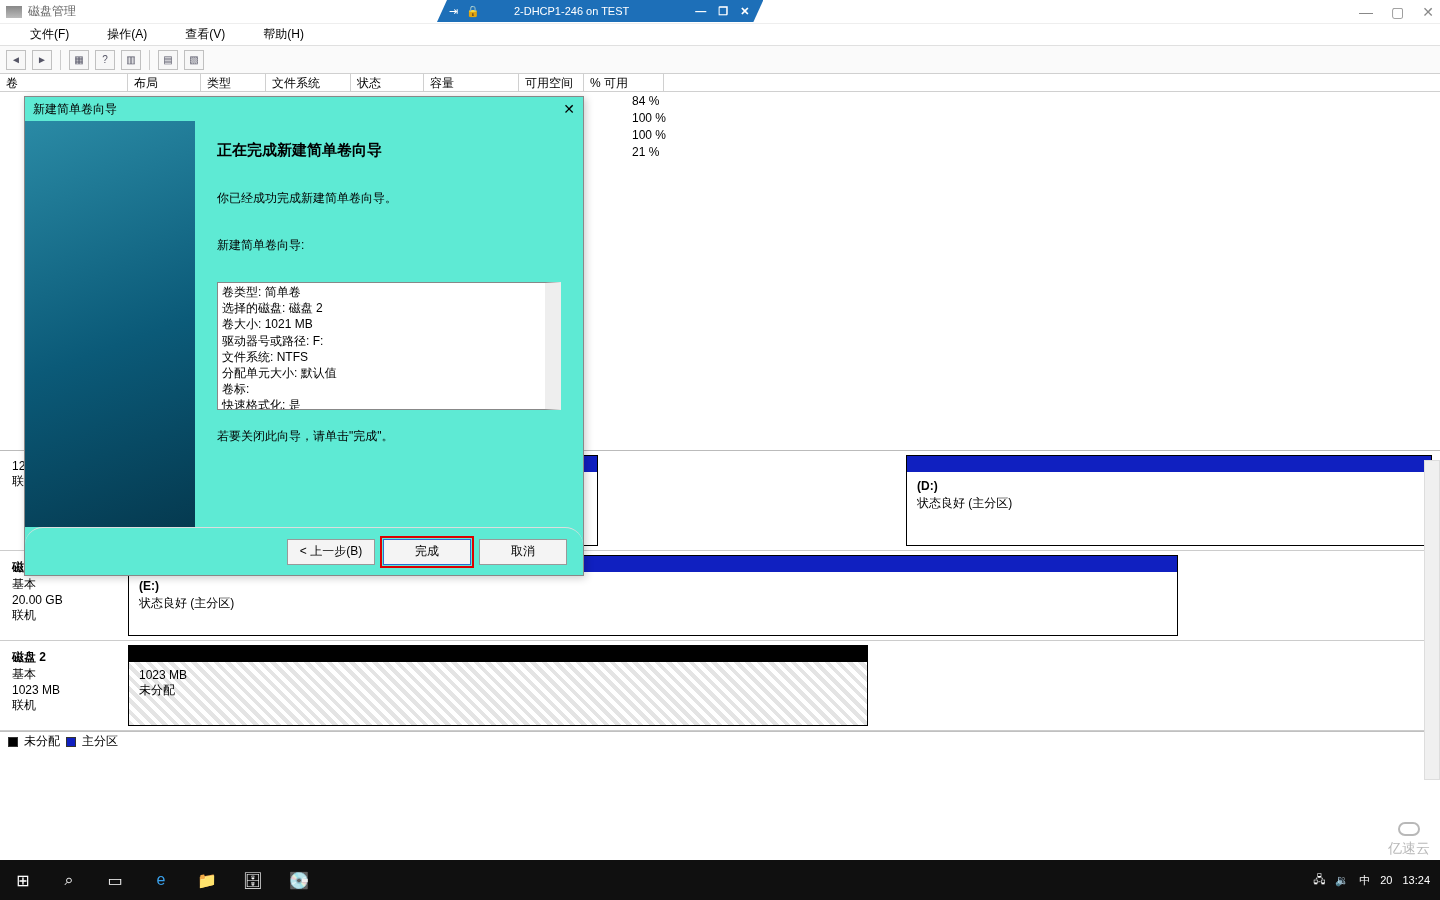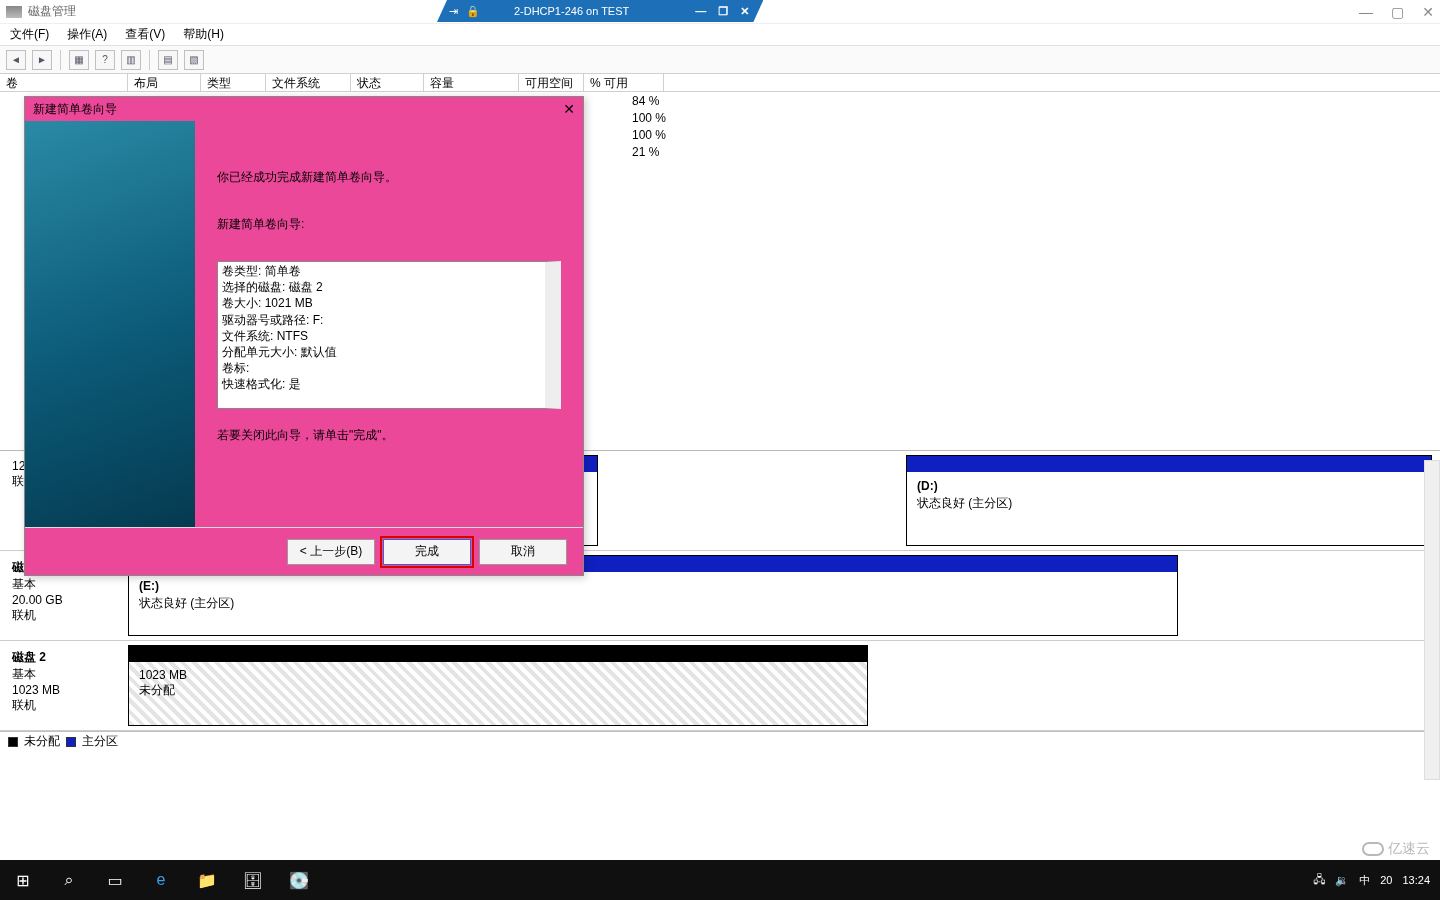--- a/index.html
+++ b/index.html
@@ -12,21 +12,21 @@
   .outer-title .controls { margin-left: auto; display: flex; gap: 18px; color: #888; font-size: 14px; }
   
   
   .vtab { position: absolute; top: 0; left: 437px; height: 22px; background: #1d6fb8; display: flex; align-items: center; color: #fff; font-size: 11px; padding: 0 8px; clip-path: polygon(10px 0,100% 0,calc(100% - 10px) 100%,0 100%); }
   .vtab .vi { margin: 0 4px; }
   .vtab .label { padding: 0 60px 0 30px; }
   .vtab .wc { margin: 0 6px; font-weight: bold; }
   
   
   .menubar { height: 22px; display: flex; align-items: center; padding: 0 6px; gap: 10px; border-bottom: 1px solid #e0e0e0; }
-  .menubar span { padding: 2px 4px; }
+  .menubar span { padding: 2px 4px; margin-left: 20px; }
   
   
   .toolbar { height: 28px; display: flex; align-items: center; padding: 0 6px; gap: 6px; border-bottom: 1px solid #d0d0d0; background: #fafafa; }
   .tbtn { width: 20px; height: 20px; border: 1px solid #c0c0c0; background: #f7f7f7; display:flex; align-items:center; justify-content:center; font-size:10px; color:#556; }
   .tsep { width: 1px; height: 20px; background: #ccc; margin: 0 2px; }
   
   
   .vol-header { height: 18px; display: flex; background: #fff; border-bottom: 1px solid #d0d0d0; }
   .vol-header .col { border-right: 1px solid #d0d0d0; padding: 1px 6px; font-size: 12px; }
   .c0{width:128px}.c1{width:73px}.c2{width:65px}.c3{width:85px}.c4{width:73px}.c5{width:95px}.c6{width:65px}.c7{width:80px}
@@ -50,40 +50,40 @@
   .hdr-primary { background:#1020c0; }
   .hdr-unalloc { background:#000; }
   .unalloc-body { background: repeating-linear-gradient(45deg,#e4e4e4 0 4px,#fff 4px 8px); flex:1; padding:6px 10px; }
   
   
   .legend { height: 20px; border-top:1px solid #c0c0c0; display:flex; align-items:center; gap:6px; padding:0 8px; }
   .sw { width:10px; height:10px; border:1px solid #333; }
   .sw.un{background:#000}.sw.pr{background:#1020c0}
   
   
-  .dialog { position:absolute; top:96px; left:24px; width:560px; height:480px; background:#ec4899; border:1px solid #888; box-shadow:2px 2px 8px rgba(0,0,0,.2); display:flex; flex-direction:column;justify-content:space-between; }
+  .dialog { position:absolute; top:96px; left:24px; width:560px; height:480px; background:#5eead4; border:1px solid #888; box-shadow:2px 2px 8px rgba(0,0,0,.2); display:flex; flex-direction:column;justify-content:space-between; }
   .dialog-title { height:24px; display:flex; align-items:center; padding:0 8px; font-size:12px; }
   .dialog-title .x { margin-left:auto; font-size:14px; cursor:pointer; }
   .dialog-body { flex:1; display:flex; }
   .dialog-side { width:170px; background: linear-gradient(160deg,#2a8aa5 0%,#0b5a78 55%,#053a50 100%); }
   .dialog-main { flex:1; padding: 20px 22px 10px 22px; }
   .dialog-main h2 { font-size:15px; font-weight:bold; margin-bottom: 30px; }
   .dialog-main p { margin: 28px 0; }
-  .settings-box { border:1px solid #888; border-right-width:16px; border-right-color:#eee; position:relative; height:148px; overflow:hidden; padding:1px 4px; line-height:1.35; background:#fff; }
-  .dialog-buttons { height:48px; border-top:1px solid #ddd; display:flex; align-items:center; justify-content:flex-end; gap:8px; padding:0 16px; }
+  .settings-box { border:1px solid #888; border-right-width:16px; border-right-color:#eee; position:relative; height:128px; overflow:hidden; padding:1px 4px; line-height:1.35; background:#fff; }
+  .dialog-buttons { height:48px; border-top:1px solid #ddd; display:flex; align-items:center; justify-content:flex-end; gap:8px; padding:0 16px;border-radius:18px; }
   .dbtn { width:88px; height:26px; border:1px solid #999; background:#f4f4f4; font-size:12px; }
   .dbtn.finish { outline:2px solid #d00; outline-offset:1px; border:1px solid #2a6bd4; }
   
   
   .taskbar { position:absolute; left:0; right:0; bottom:0; height:40px; background:#101010; display:flex; align-items:center; color:#fff; }
   .taskbar .tb { width:46px; height:40px; display:flex; align-items:center; justify-content:center; font-size:16px; }
   .taskbar .tray { margin-left:auto; display:flex; align-items:center; gap:10px; padding:0 10px; font-size:11px; }
   .taskbar .clock { text-align:right; line-height:1.1; }
   
-  .watermark { position:absolute; right:10px; bottom:42px; font-size:14px; color:#b8b8b8; display:flex; align-items:center; gap:4px; }
+  .watermark { position:absolute; right:10px; bottom:42px; font-size:14px; color:#b8b8b8; display:flex; align-items:center; gap:4px;flex-direction:column; }
   .watermark .logo { width:22px; height:14px; border:2px solid #b8b8b8; border-radius:10px; position:relative; }
   
   .scrollbar-v { position:absolute; right:0; top:460px; width:16px; height:320px; background:#f0f0f0; border:1px solid #ddd; }
 </style>
 </head>
 <body>
 
 <div class="outer-title">
   <div class="disk-ico"></div>
   <span class="caption">磁盘管理</span>
@@ -227,20 +227,21 @@
 <div class="scrollbar-v"></div>
 
 <div class="dialog">
   <div class="dialog-title">
     <span>新建简单卷向导</span>
     <span class="x">✕</span>
   </div>
   <div class="dialog-body">
     <div class="dialog-side"></div>
     <div class="dialog-main">
+      <h2>正在完成新建简单卷向导</h2>
       <p>你已经成功完成新建简单卷向导。</p>
       <p style="margin-top:30px">新建简单卷向导:</p>
       <div class="settings-box">
         <div>卷类型: 简单卷</div>
         <div>选择的磁盘: 磁盘 2</div>
         <div>卷大小: 1021 MB</div>
         <div>驱动器号或路径: F:</div>
         <div>文件系统: NTFS</div>
         <div>分配单元大小: 默认值</div>
         <div>卷标:</div>

